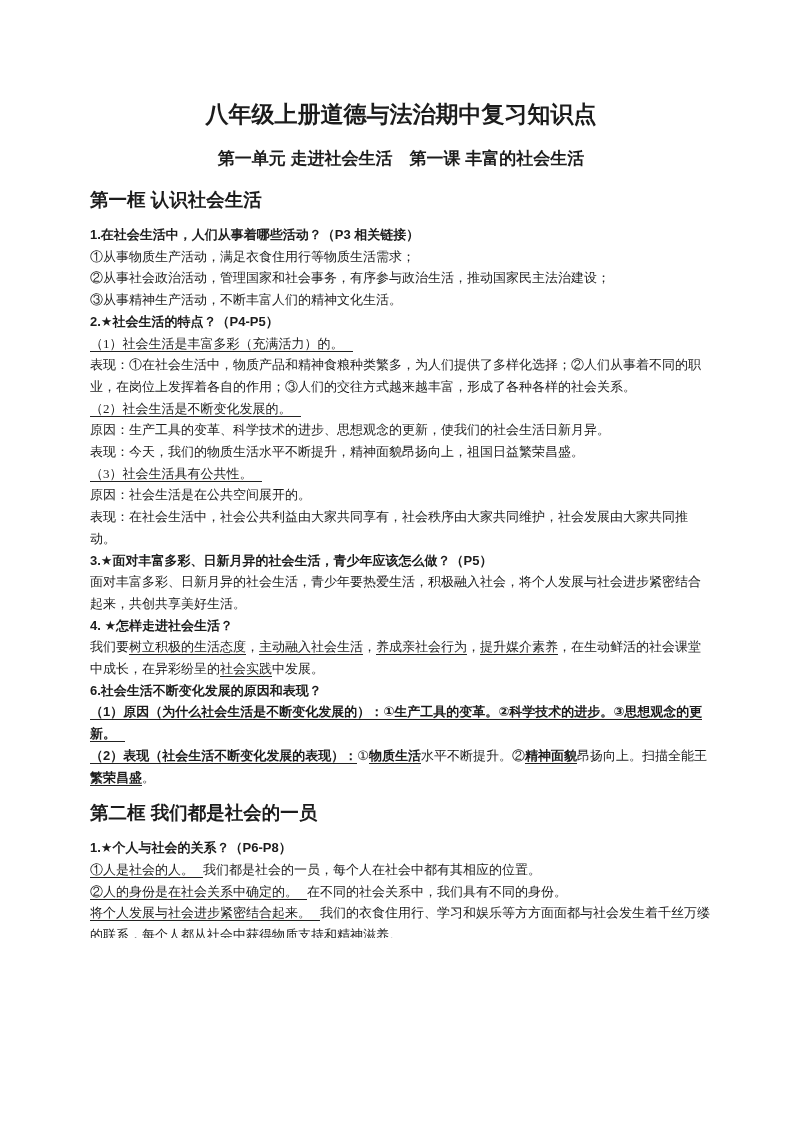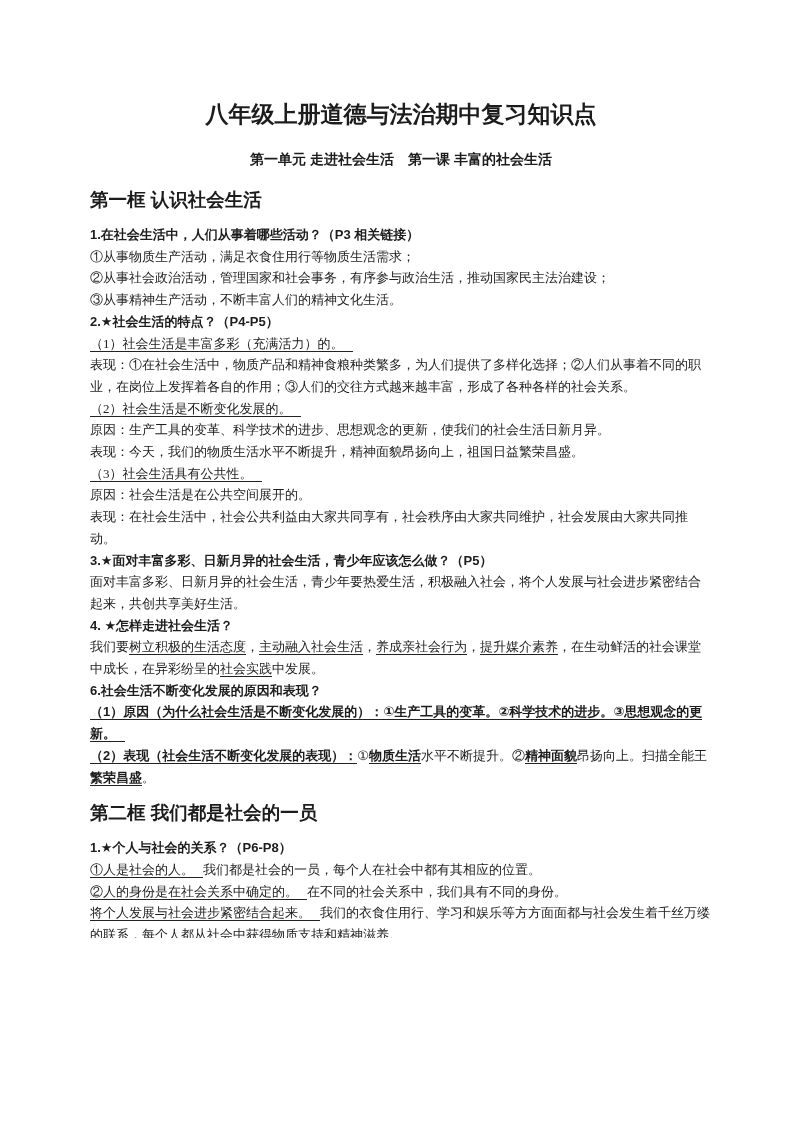--- a/index.html
+++ b/index.html
@@ -19,21 +19,21 @@
   .blk{margin:0;}
   .h1{
     text-align:center;
     font-size:23px;line-height:28px;
     font-family:"Liberation Sans","DejaVu Sans",sans-serif;
     font-weight:700;
     margin-bottom:18px;
   }
   .h2{
     text-align:center;
-    font-size:14px;line-height:26px;
+    font-size:17px;line-height:26px;
     font-family:"Liberation Sans","DejaVu Sans",sans-serif;
     font-weight:700;
     margin-bottom:16px;
   }
   .h3{
     font-size:18.5px;line-height:24px;
     font-family:"Liberation Sans","DejaVu Sans",sans-serif;
     font-weight:700;
     margin-top:13px;
     margin-bottom:12px;

